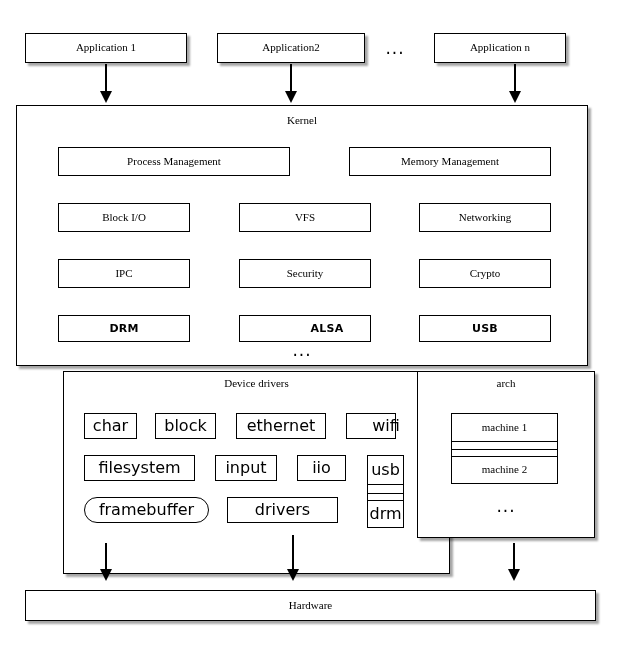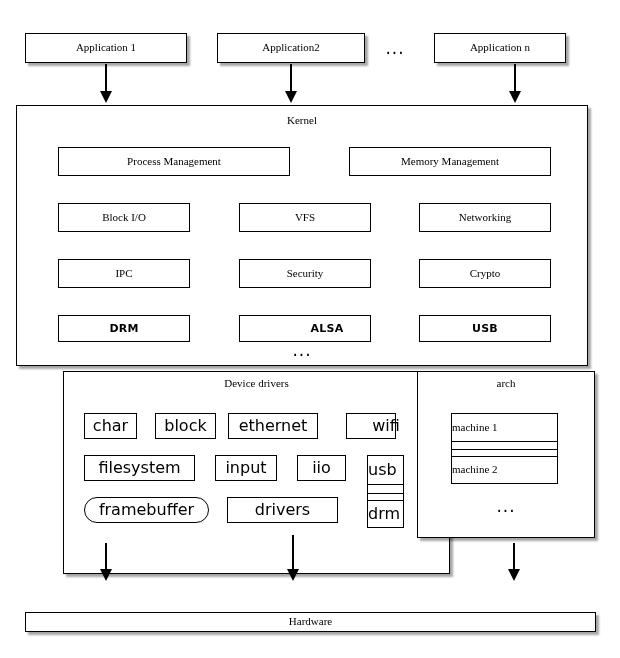--- a/index.html
+++ b/index.html
@@ -88,21 +88,21 @@
     box-sizing: border-box;
     border: 1.5px solid #000000;
     background: #ffffff;
     display: flex;
     flex-direction: column;
   }
   .stack .cell {
     flex: 0 0 auto;
     display: flex;
     align-items: center;
-    justify-content: flex-start;
+    justify-content: center;
     box-sizing: border-box;
     white-space: nowrap;
   }
   .stack .sep {
     flex: 0 0 auto;
     box-sizing: border-box;
     border-top: 1.5px solid #000000;
   }
 </style>
 </head>
@@ -175,21 +175,21 @@
   <div class="box container-box" style="left:23px; top:371px; width:387px; height:203px;margin-left:40px;">
 
     <div class="container-title f15" style="top:6px;">Device drivers</div>
 
     <div class="inner f14" style="left:20px; top:41px; width:53px; height:26px;">
       <span>char</span>
     </div>
     <div class="inner f14" style="left:91px; top:41px; width:61px; height:26px;">
       <span>block</span>
     </div>
-    <div class="inner f14" style="left:164px; top:41px; width:90px; height:26px;">
+    <div class="inner f14" style="left:172px; top:41px; width:90px; height:26px;">
       <span>ethernet</span>
     </div>
     <div class="inner f14" style="left:282px; top:41px; width:50px; height:26px;padding-left:30px;">
       <span>wifi</span>
     </div>
 
     <div class="inner f14" style="left:20px; top:83px; width:111px; height:26px;">
       <span>filesystem</span>
     </div>
     <div class="inner f14" style="left:151px; top:83px; width:62px; height:26px;">
@@ -233,17 +233,17 @@
       </div>
     </div>
 
     <div class="ellipsis" style="left:0; right:0; top:126px;">...</div>
   </div>
 
   <div class="arrow" style="left:105px; top:543px; height:27px;"></div>
   <div class="arrow" style="left:292px; top:535px; height:35px;"></div>
   <div class="arrow" style="left:513px; top:543px; height:27px;"></div>
 
-  <div class="box f15" style="left:25px; top:612px; width:571px; height:20px;">
+  <div class="box f15" style="left:25px; top:590px; width:571px; height:31px;">
     <span>Hardware</span>
   </div>
 
 </div>
 
 </body></html>

